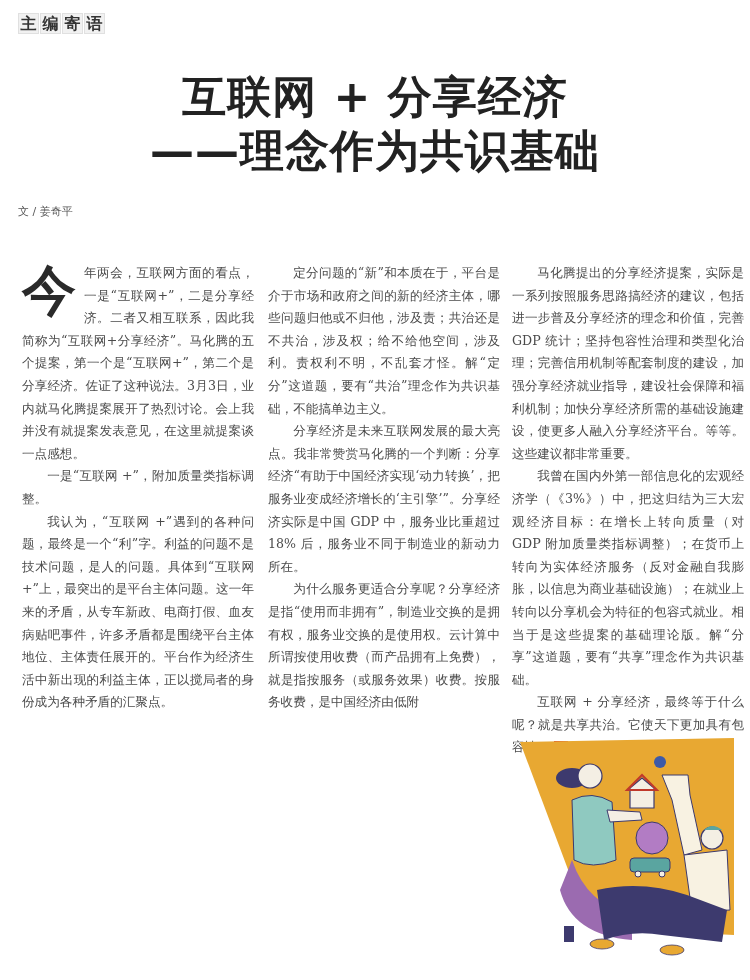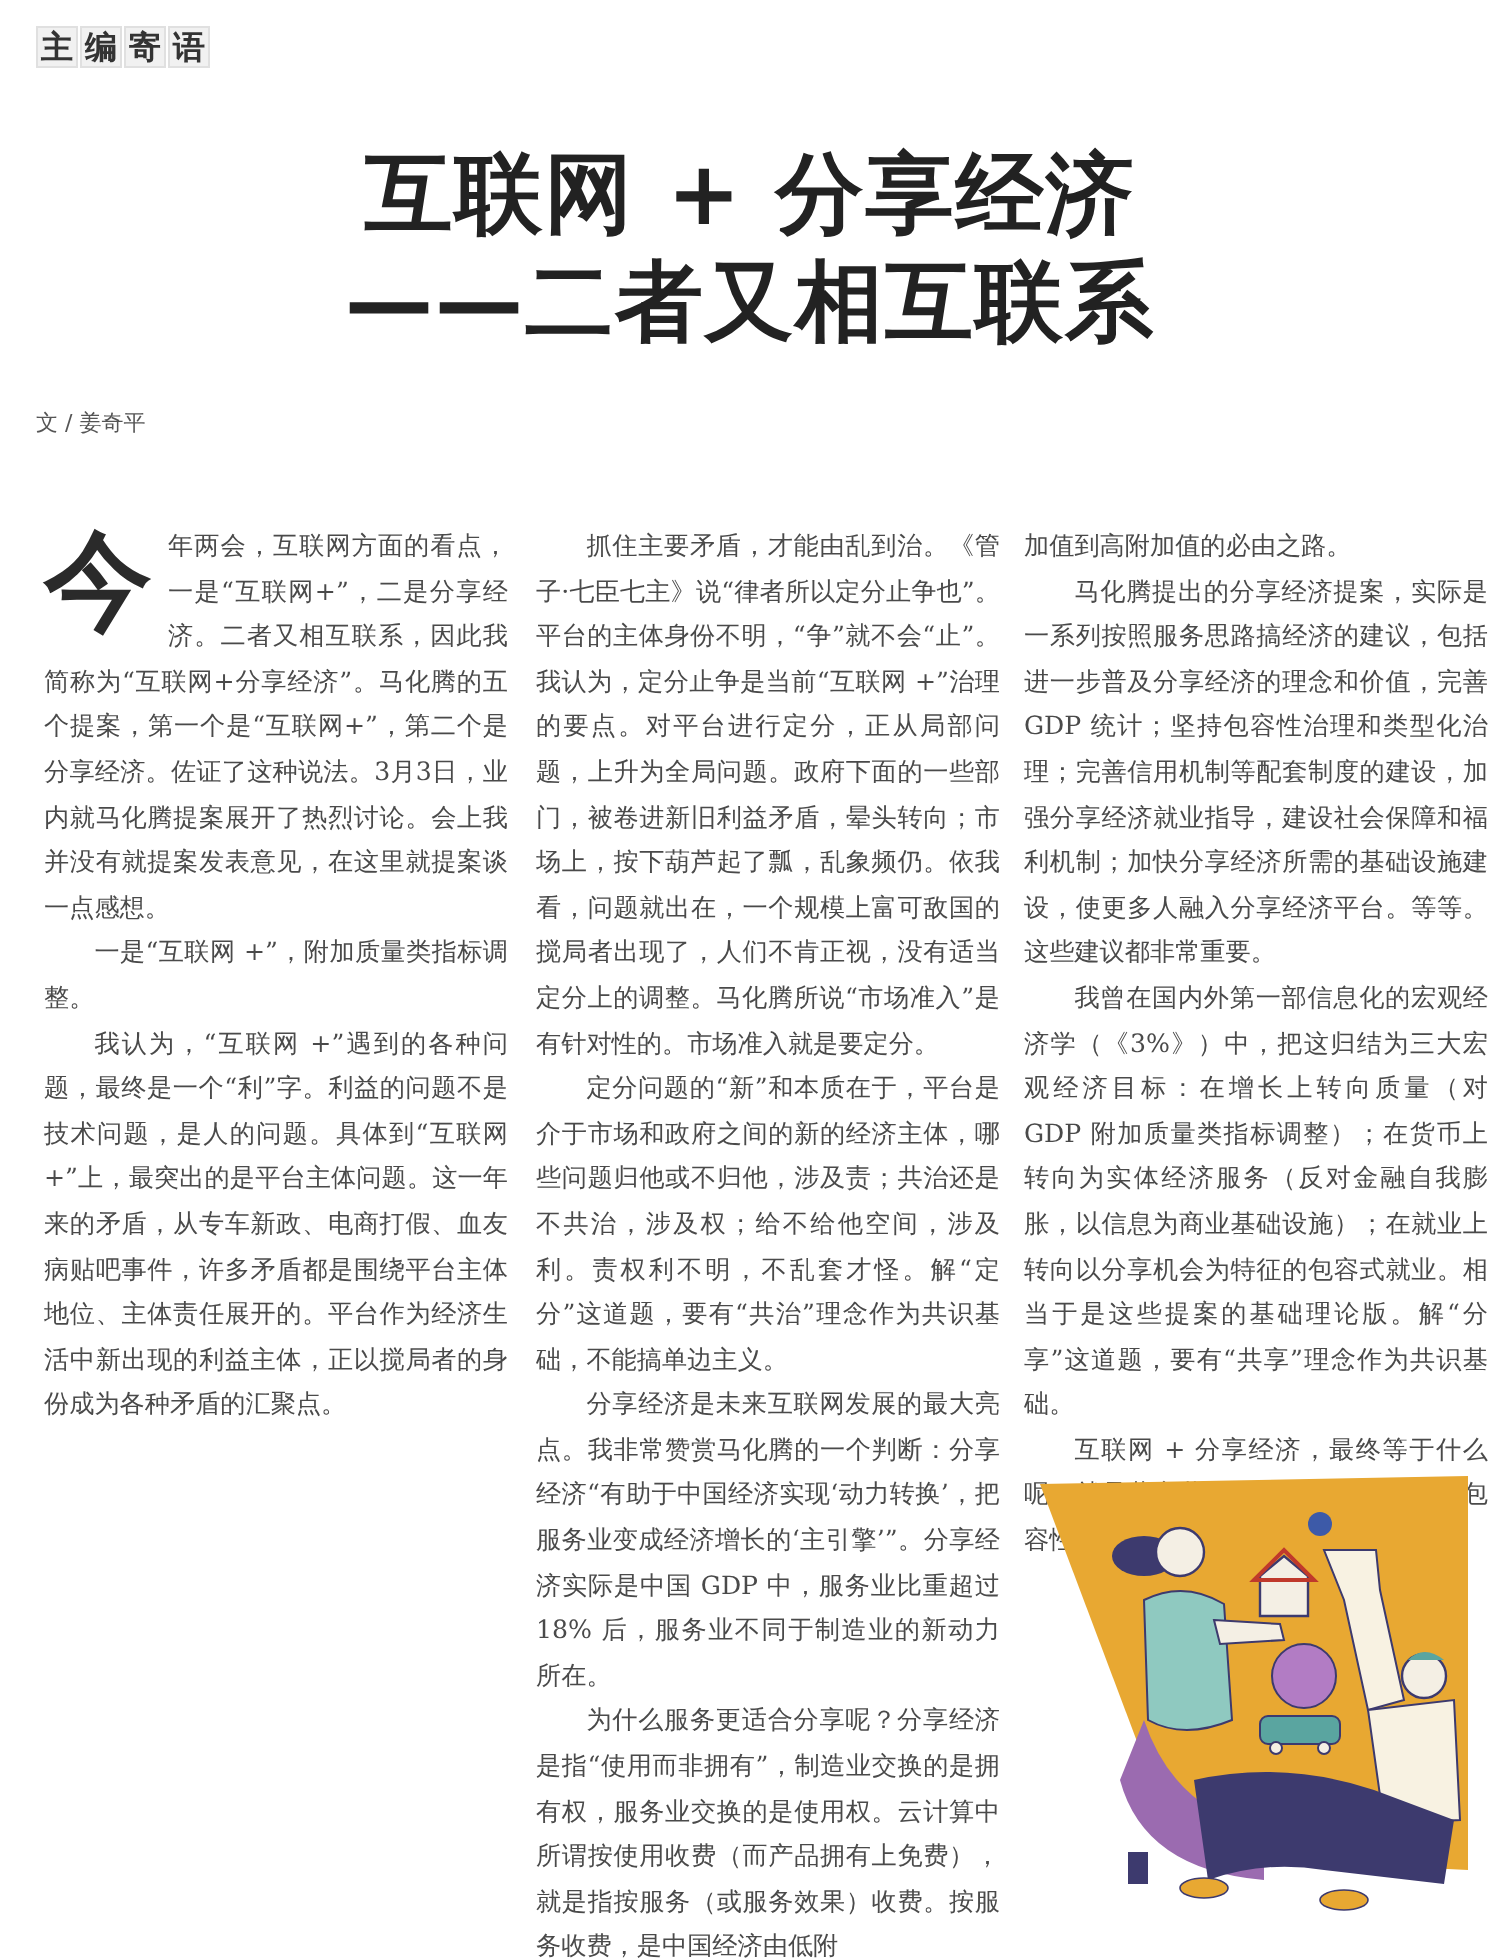--- a/index.html
+++ b/index.html
@@ -32,41 +32,39 @@
 <body>
 
 <div class="tag">
   <span>主</span>
   <span>编</span>
   <span>寄</span>
   <span>语</span>
 </div>
 
 <div class="title l1">互联网 + 分享经济</div>
-<div class="title l2">——二者又相互联系</div>
+<div class="title l2">——理念作为共识基础</div>
 
 <div class="byline">文 / 姜奇平</div>
 
 <div class="col c1">
   <p class="noindent">
     <span class="dropcap">今</span><span>年两会，互联网方面的看点，一是“互联网+”，二是分享经济。二者又相互联系，因此我简称为“互联网+分享经济”。马化腾的五个提案，第一个是“互联网+”，第二个是分享经济。佐证了这种说法。3月3日，业内就马化腾提案展开了热烈讨论。会上我并没有就提案发表意见，在这里就提案谈一点感想。</span>
   </p>
   <p>一是“互联网 +”，附加质量类指标调整。</p>
   <p>我认为，“互联网 +”遇到的各种问题，最终是一个“利”字。利益的问题不是技术问题，是人的问题。具体到“互联网 +”上，最突出的是平台主体问题。这一年来的矛盾，从专车新政、电商打假、血友病贴吧事件，许多矛盾都是围绕平台主体地位、主体责任展开的。平台作为经济生活中新出现的利益主体，正以搅局者的身份成为各种矛盾的汇聚点。</p>
 </div>
 
 <div class="col c2">
-  <p>抓住主要矛盾，才能由乱到治。《管子·七臣七主》说“律者所以定分止争也”。平台的主体身份不明，“争”就不会“止”。我认为，定分止争是当前“互联网 +”治理的要点。对平台进行定分，正从局部问题，上升为全局问题。政府下面的一些部门，被卷进新旧利益矛盾，晕头转向；市场上，按下葫芦起了瓢，乱象频仍。依我看，问题就出在，一个规模上富可敌国的搅局者出现了，人们不肯正视，没有适当定分上的调整。马化腾所说“市场准入”是有针对性的。市场准入就是要定分。</p>
   <p>定分问题的“新”和本质在于，平台是介于市场和政府之间的新的经济主体，哪些问题归他或不归他，涉及责；共治还是不共治，涉及权；给不给他空间，涉及利。责权利不明，不乱套才怪。解“定分”这道题，要有“共治”理念作为共识基础，不能搞单边主义。</p>
   <p>分享经济是未来互联网发展的最大亮点。我非常赞赏马化腾的一个判断：分享经济“有助于中国经济实现‘动力转换’，把服务业变成经济增长的‘主引擎’”。分享经济实际是中国 GDP 中，服务业比重超过 18% 后，服务业不同于制造业的新动力所在。</p>
   <p>为什么服务更适合分享呢？分享经济是指“使用而非拥有”，制造业交换的是拥有权，服务业交换的是使用权。云计算中所谓按使用收费（而产品拥有上免费），就是指按服务（或服务效果）收费。按服务收费，是中国经济由低附</p>
 </div>
 
 <div class="col c3">
-  <p class="noindent">加值到高附加值的必由之路。</p>
   <p>马化腾提出的分享经济提案，实际是一系列按照服务思路搞经济的建议，包括进一步普及分享经济的理念和价值，完善 GDP 统计；坚持包容性治理和类型化治理；完善信用机制等配套制度的建设，加强分享经济就业指导，建设社会保障和福利机制；加快分享经济所需的基础设施建设，使更多人融入分享经济平台。等等。这些建议都非常重要。</p>
   <p>我曾在国内外第一部信息化的宏观经济学（《3%》）中，把这归结为三大宏观经济目标：在增长上转向质量（对 GDP 附加质量类指标调整）；在货币上转向为实体经济服务（反对金融自我膨胀，以信息为商业基础设施）；在就业上转向以分享机会为特征的包容式就业。相当于是这些提案的基础理论版。解“分享”这道题，要有“共享”理念作为共识基础。</p>
   <p>
     <span>互联网 + 分享经济，最终等于什么呢？就是共享共治。它使天下更加具有包容性。</span><span class="endmark">◢</span>
   </p>
 </div>
 
 <svg class="illus" viewBox="0 0 226 240">
   <polygon points="8,12 222,8 222,205 120,200 60,150" fill="#e8a832"></polygon>
 

